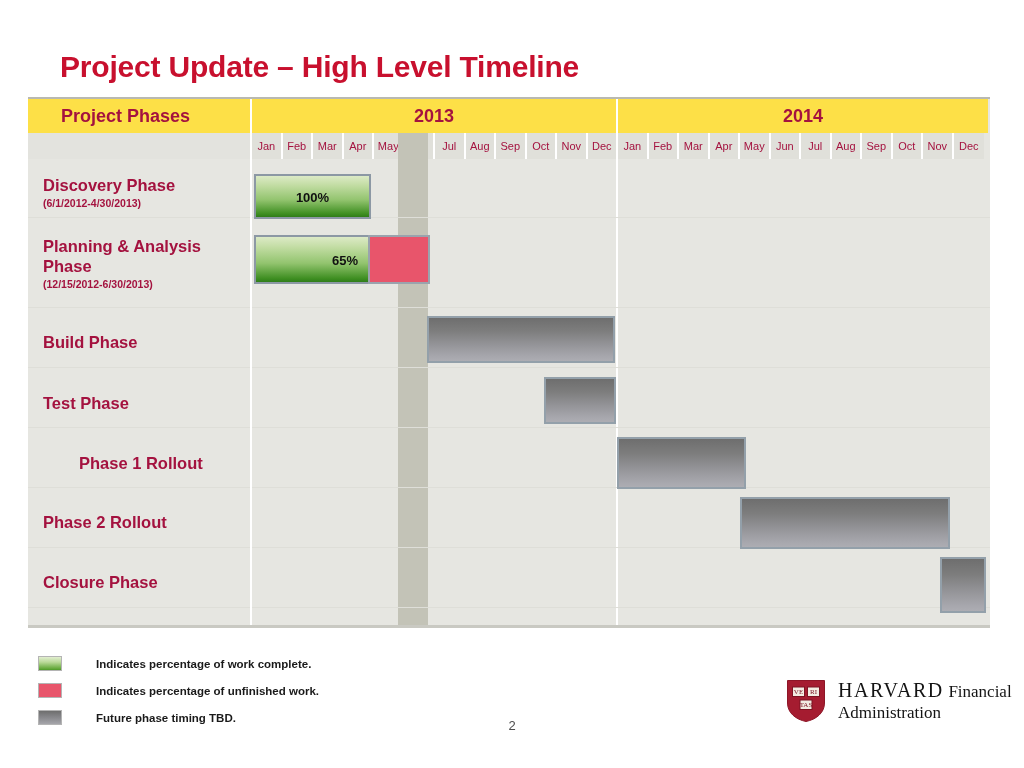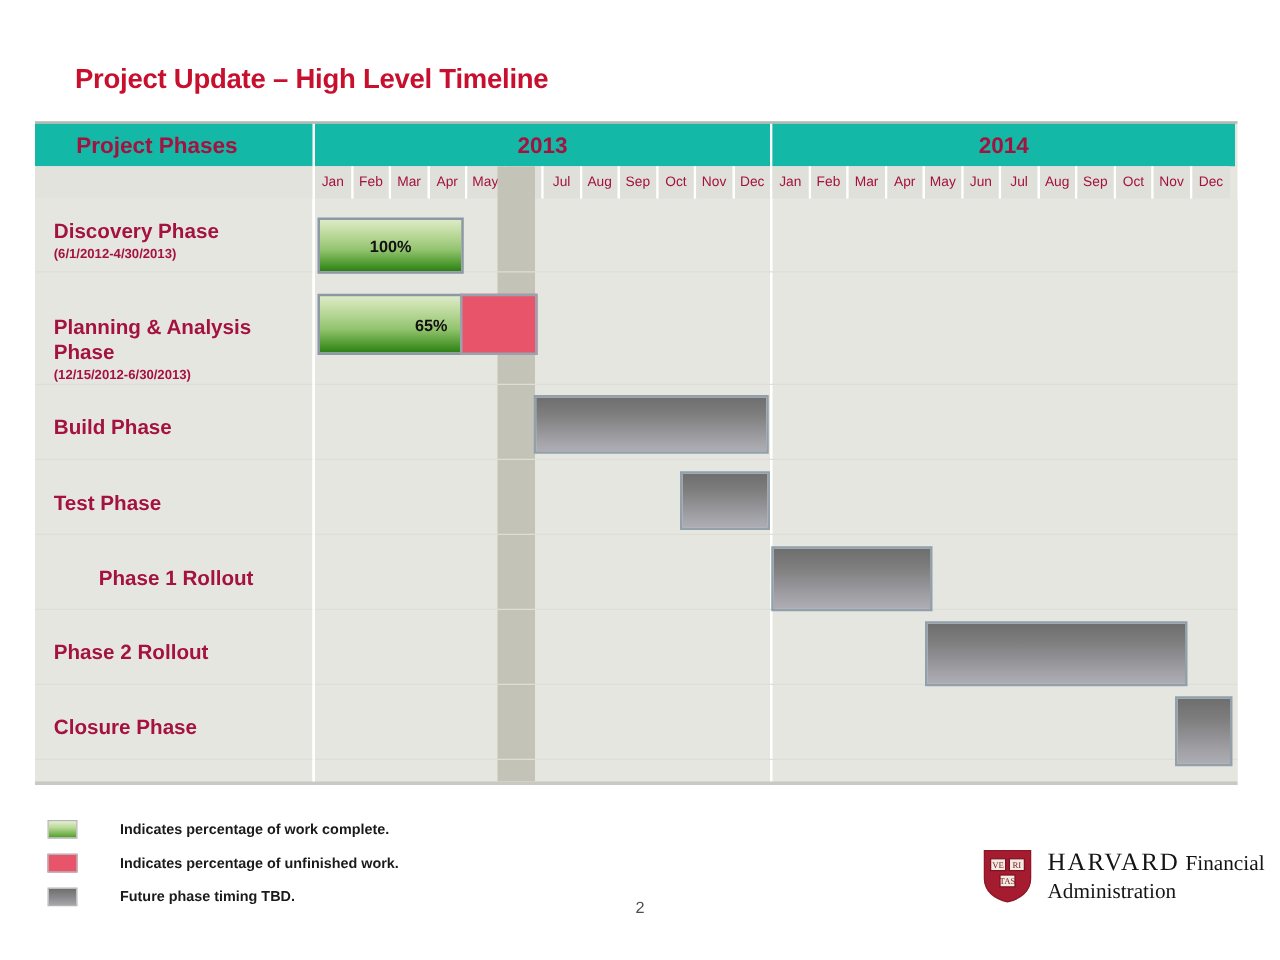--- a/index.html
+++ b/index.html
@@ -16,21 +16,21 @@
     width: 1024px;
     height: 768px;
     background: #ffffff;
   }
 
   
   #slide-title {
     position: absolute;
     left: 60px;
     top: 50px;
-    font-size: 22px;
+    font-size: 30px;
     font-weight: bold;
     color: #c8102e;
     letter-spacing: -0.2px;
     white-space: nowrap;
   }
 
   
   #gantt {
     position: absolute;
     left: 28px;
@@ -54,21 +54,21 @@
   }
   .year-cell {
     display: flex;
     align-items: center;
     justify-content: center;
     font-size: 18px;
     font-weight: bold;
     color: #a4123f;
     box-sizing: border-box;
     border-right: 2px solid #ffffff;
-    background: #14b8a6;
+    background: #fde047;
   }
   .year-cell.phases-head {
     justify-content: flex-start;
     padding-left: 33px;
     font-size: 18px;
     color: #a4123f;
   }
 
   
   .month-row {
@@ -300,21 +300,21 @@
       <div class="rowline" style="top:268px;"></div>
       <div class="rowline" style="top:328px;"></div>
       <div class="rowline" style="top:388px;"></div>
       <div class="rowline" style="top:448px;"></div>
 
       <div class="label-col">
         <div class="phase-label" style="top:16px;">
           <span>Discovery Phase</span>
           <span class="phase-dates">(6/1/2012-4/30/2013)</span>
         </div>
-        <div class="phase-label" style="top:77px;margin-top:16px;">
+        <div class="phase-label" style="top:77px;">
           <span>Planning &amp; Analysis Phase</span>
           <span class="phase-dates">(12/15/2012-6/30/2013)</span>
         </div>
         <div class="phase-label" style="top:173px;">Build Phase</div>
         <div class="phase-label" style="top:234px;">Test Phase</div>
         <div class="phase-label" style="top:294px;margin-left:36px;">Phase 1 Rollout</div>
         <div class="phase-label" style="top:353px;">Phase 2 Rollout</div>
         <div class="phase-label" style="top:413px;">Closure Phase</div>
 
         <div class="vline" style="left:222px;top:0;bottom:0;"></div>

